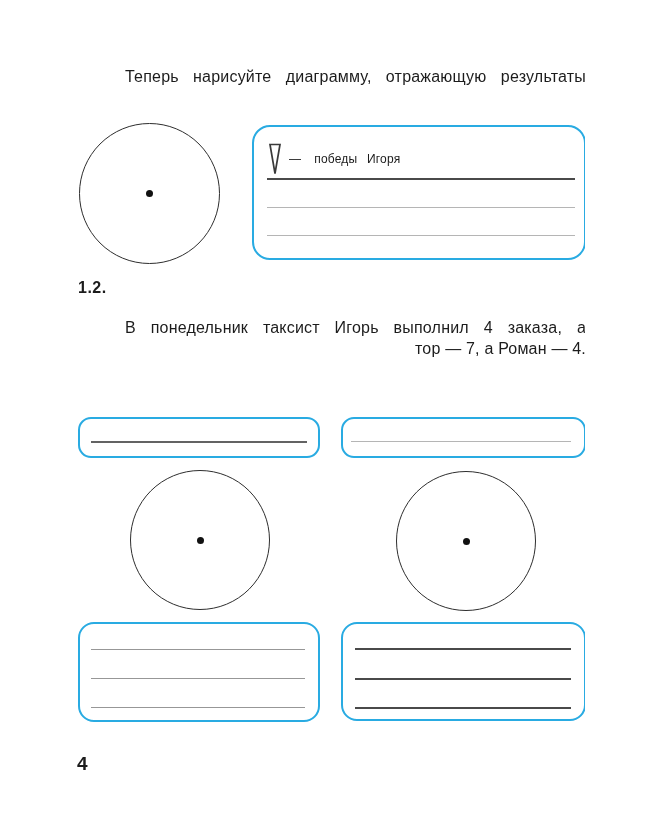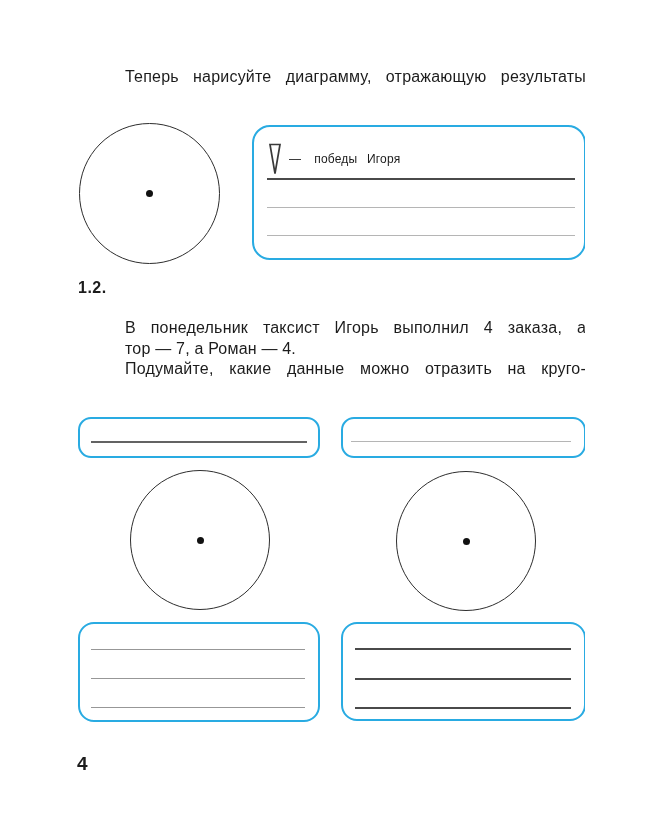--- a/index.html
+++ b/index.html
@@ -11,21 +11,21 @@
     font-family: "Liberation Sans", sans-serif;
     color: #1c1c1c;
     overflow: hidden;
   }
 
   
   .para { position: absolute; font-size: 16px; letter-spacing: 0.2px; }
   .intro { left: 125px; top: 66px; width: 461px; }
   .intro .textline { line-height: 22px; }
   .taskbody { left: 125px; top: 276px; width: 461px; margin-top: 42px; }
-  .taskbody .textline { line-height: 20.5px; }
+  .taskbody .textline { line-height: 20.5px; text-align: right; }
   .textline { white-space: normal; }
   .textline.j { text-align: justify; text-align-last: justify; }
   .tasknum {
     position: absolute; left: 78px; top: 279px;
     font-size: 16px; font-weight: bold; letter-spacing: 0.5px;
   }
   .pagenum {
     position: absolute; left: 77px; top: 753px;
     font-size: 19px; font-weight: bold;
   }
@@ -102,21 +102,20 @@
     </div>
     <div class="wline l-dark" style="left:13px; right:9px; top:51px;"></div>
     <div class="wline l-light" style="left:13px; right:9px; top:80px;"></div>
     <div class="wline l-light" style="left:13px; right:9px; top:108px;"></div>
   </div>
 
   <div class="tasknum">1.2.</div>
   <div class="para taskbody">
       <div class="textline j">В понедельник таксист Игорь выполнил 4 заказа, а</div>
       <div class="textline">тор — 7, а Роман — 4.</div>
-      <div class="textline j">Подумайте, какие данные можно отразить на круго-</div>
     </div>
 
   <div class="bluebox tb-left">
     <div class="wline l-med" style="left:11px; right:11px; top:22px;"></div>
   </div>
   <div class="bluebox tb-right">
     <div class="wline l-light" style="left:8px; right:13px; top:22px;"></div>
   </div>
 
   <div class="circle c-left">

